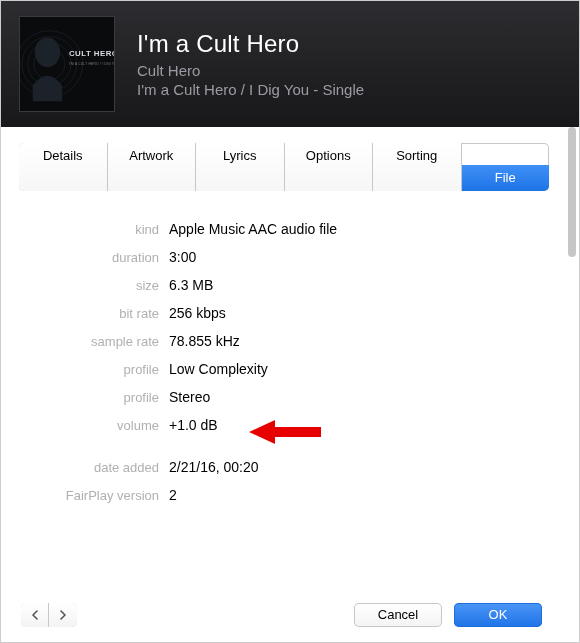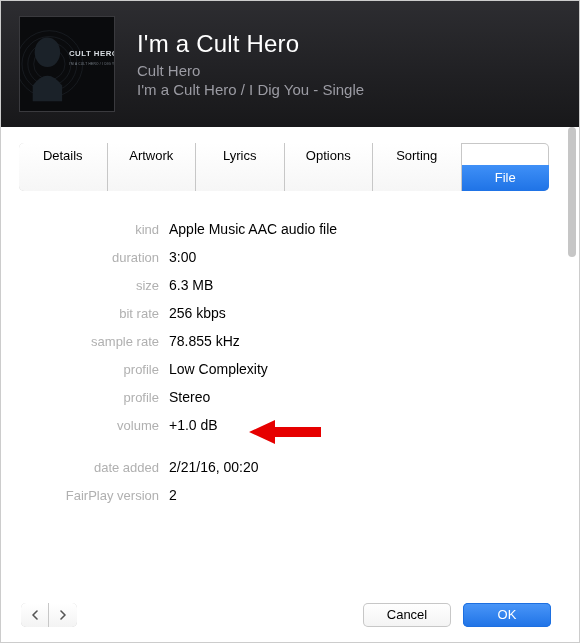--- a/index.html
+++ b/index.html
@@ -75,21 +75,21 @@
     left: 230px;
     top: 197px;
     width: 72px;
     height: 28px;
     pointer-events: none;
   }
 
   .footer {
     position: absolute;
     bottom: 16px;
-    left: 0; right: 8px;
+    left: 0; right: 17px;
     padding: 0 20px;
     display: flex;
     align-items: center;
     justify-content: flex-end;
   }
   .nav-group {
     display: flex;
     border-radius: 5px;
     box-shadow: inset 0 0 0 1px #c7c7c7;
     overflow: hidden;

